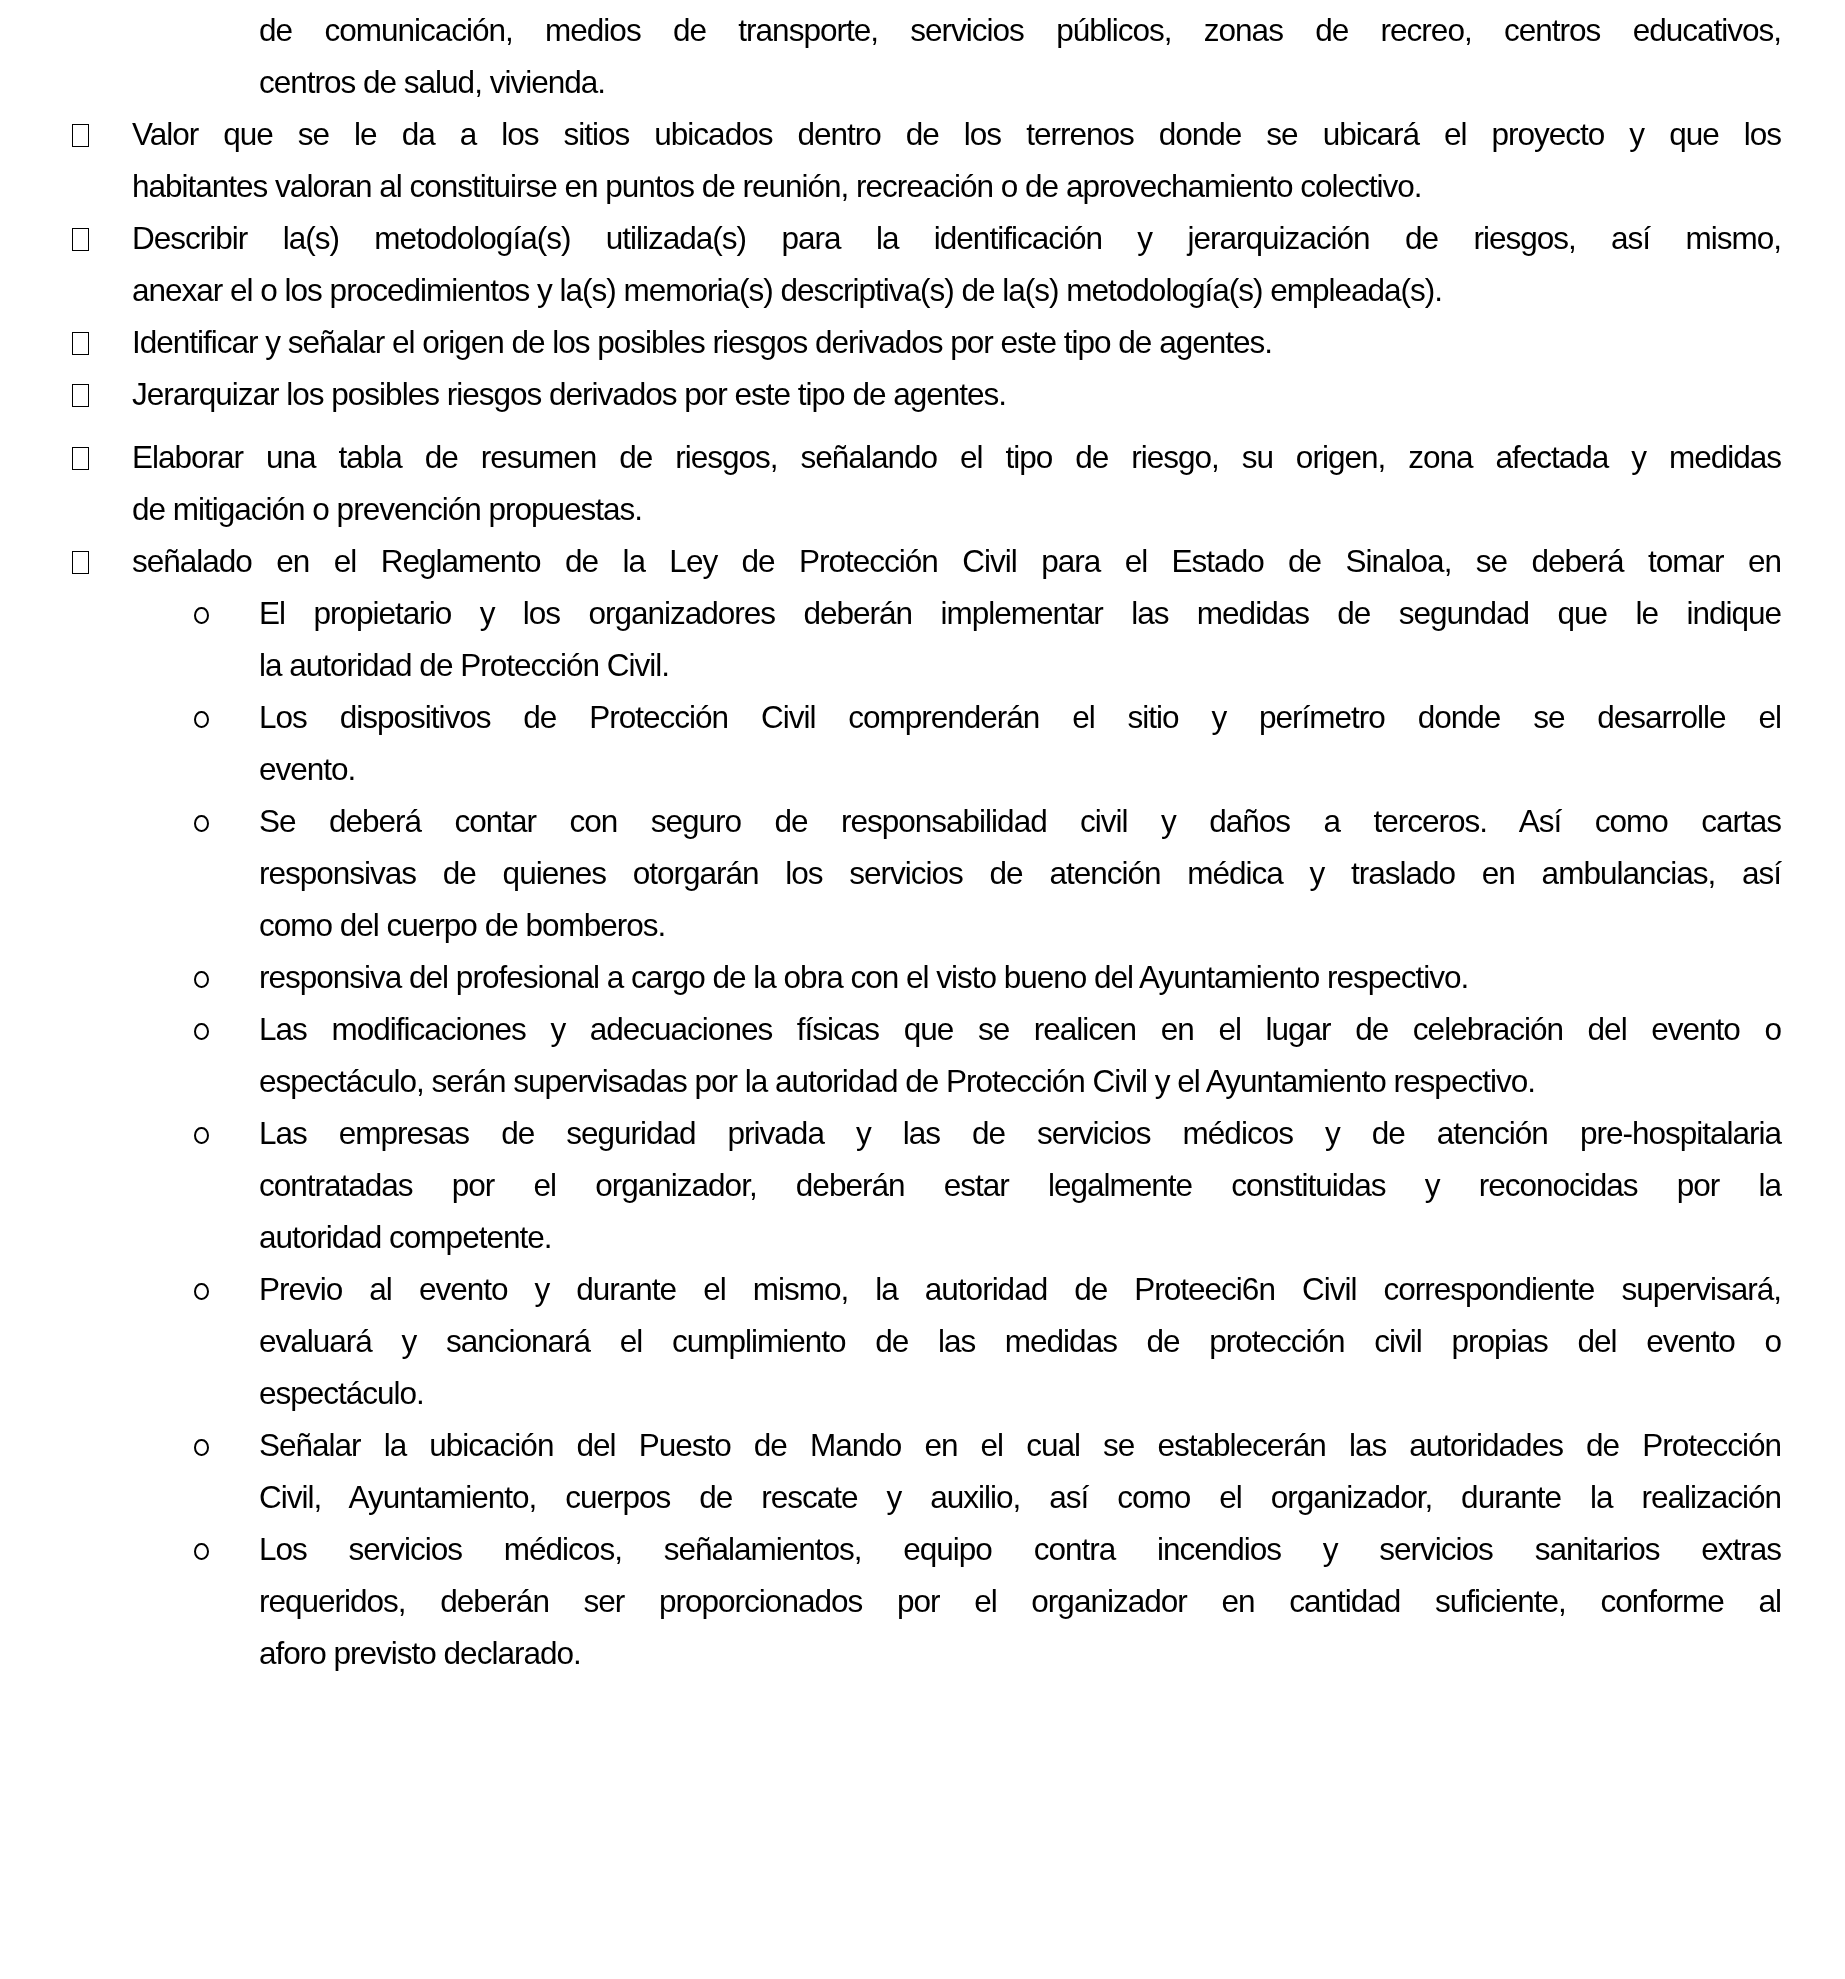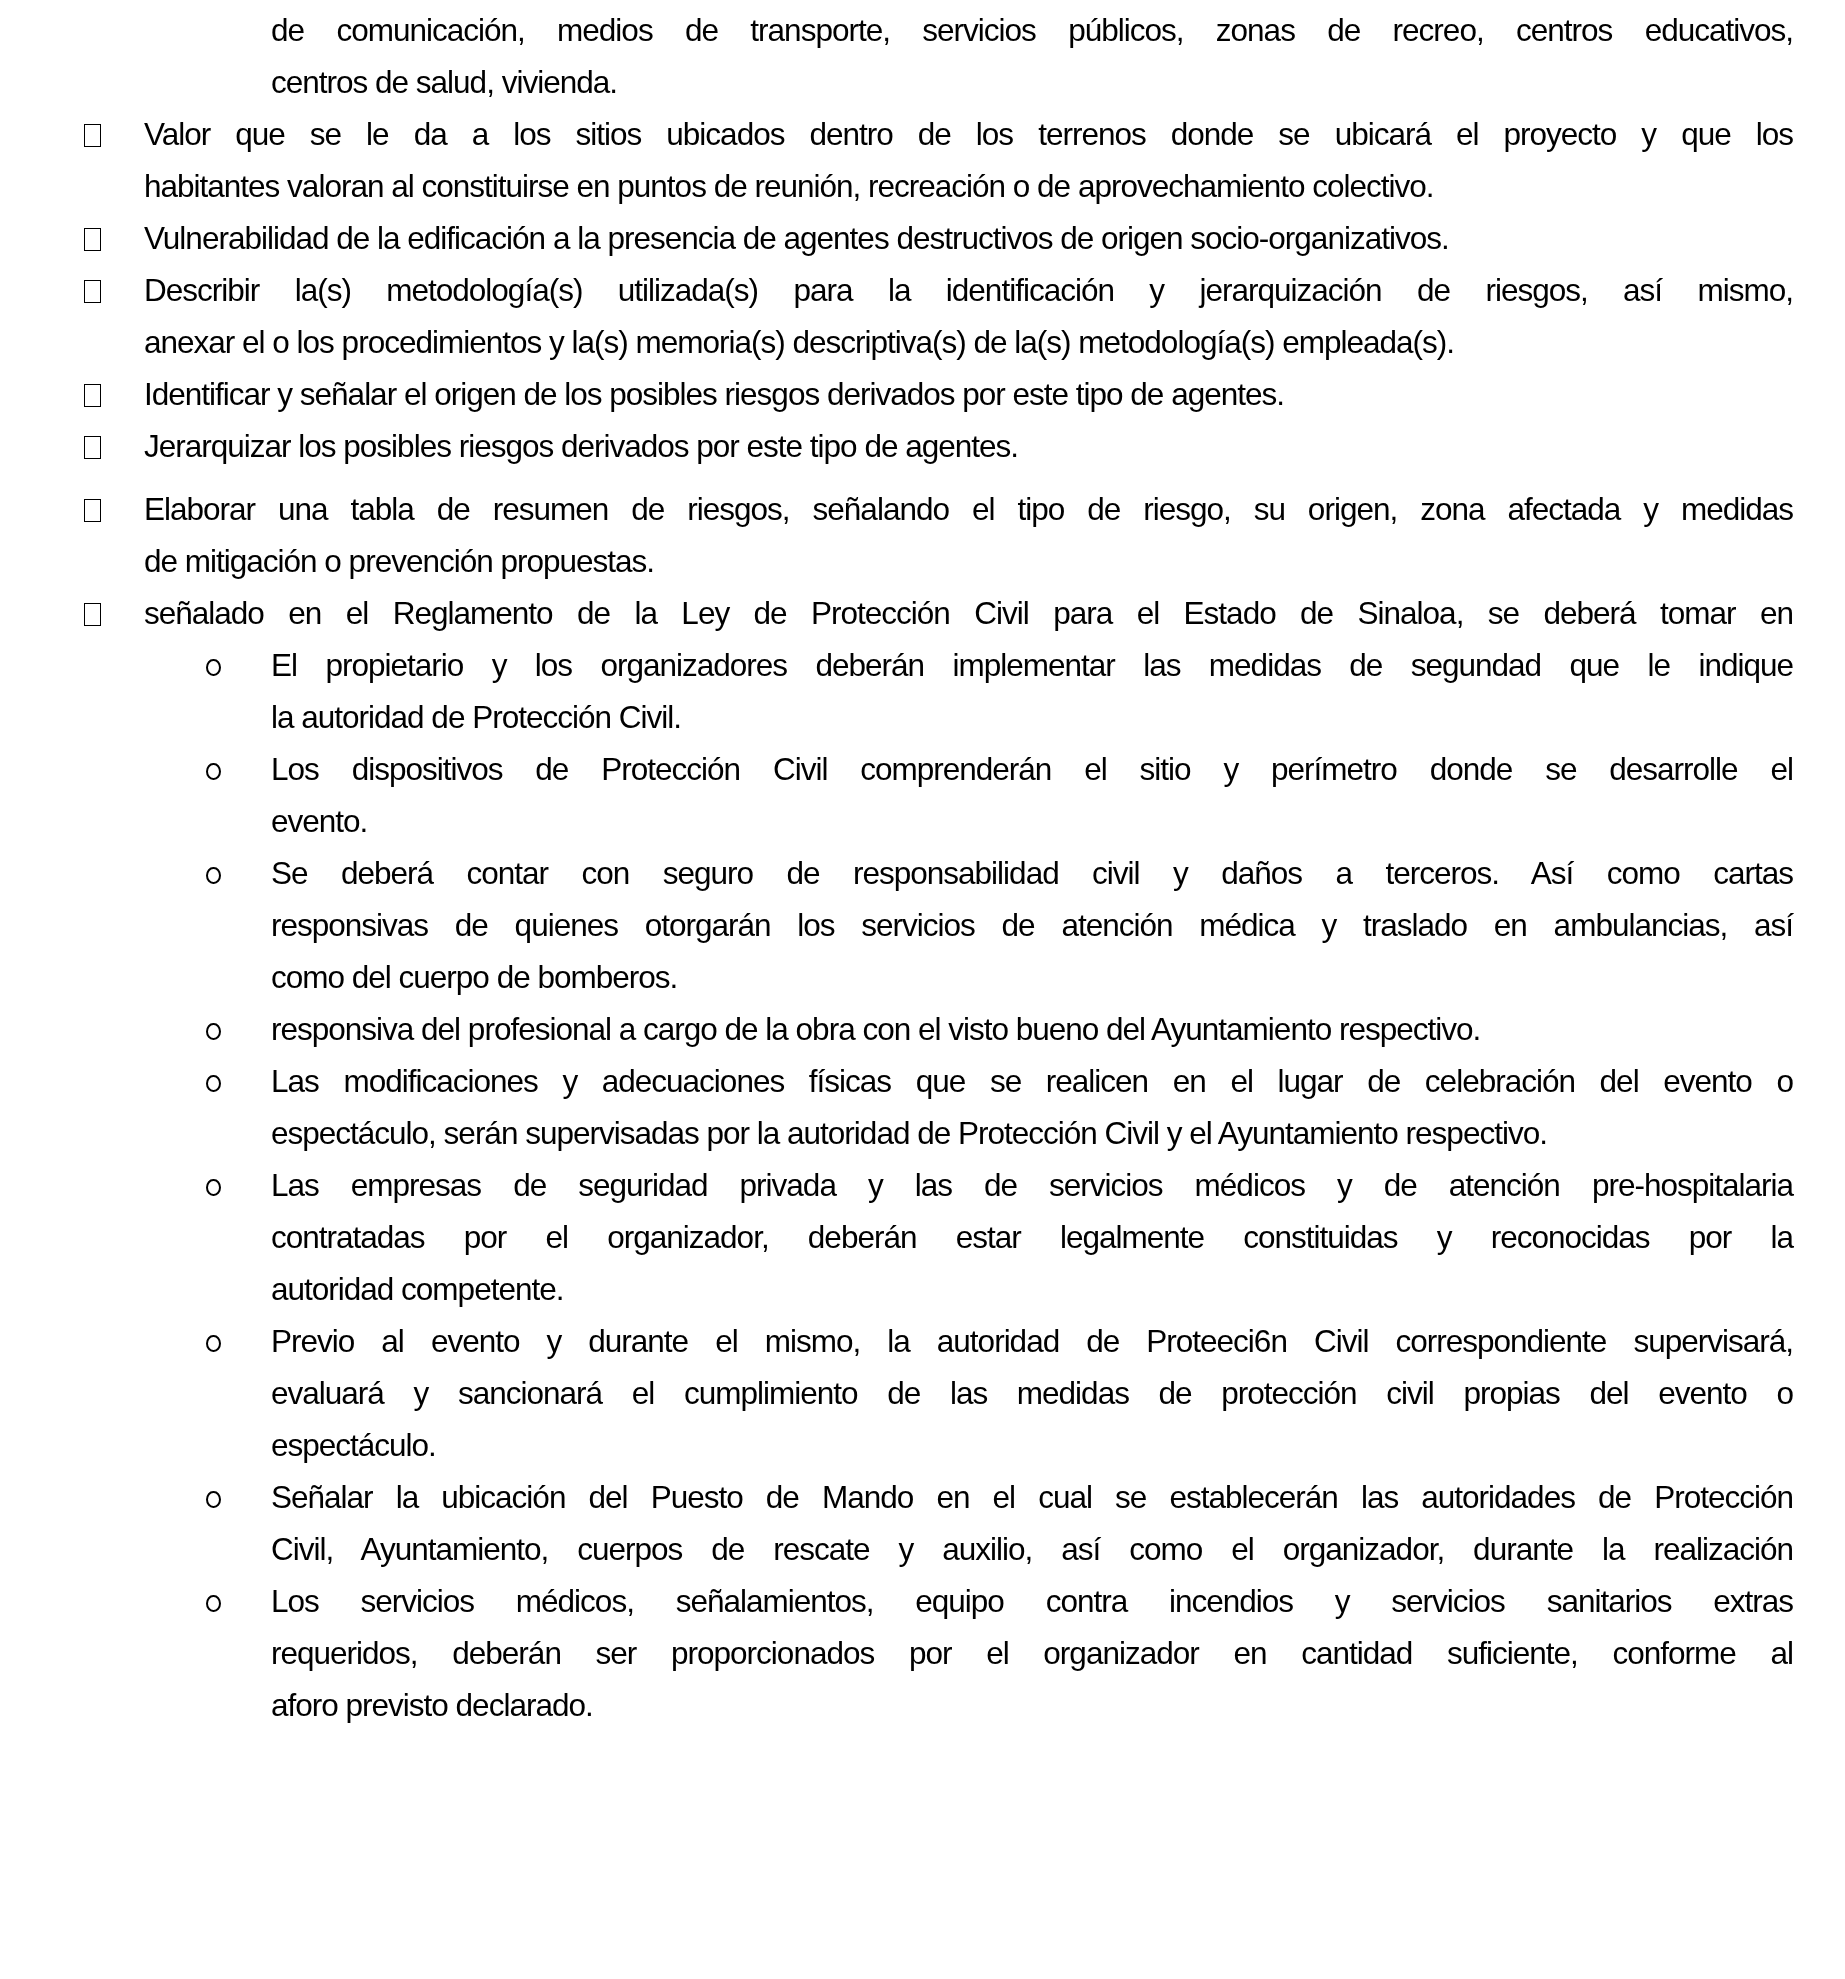--- a/index.html
+++ b/index.html
@@ -1,18 +1,18 @@
 <!DOCTYPE html>
 <html style="font-size:13.6px"><head>
 <meta charset="utf-8">
 <style>
   html, body { margin: 0; padding: 0; background: #ffffff; }
   body { width: 1846px; height: 1980px; overflow: hidden; position: relative; }
   .page {
-    position: absolute; left: 16px; top: 4.3px; width: 1753px;
+    position: absolute; left: 4px; top: 4.3px; width: 1753px;
     font-family: "Liberation Sans", sans-serif;
     font-size: 31.5px; color: #000000;
     line-height: 52px;
   }
   .item { position: relative; }
   .lvl0 { margin-left: 128px; width: 1649px; }
   .lvl1 { margin-left: 255px; width: 1522px; }
   .cont { margin-left: 255px; width: 1522px; }
   .line {
     display: block; white-space: nowrap; height: 52px;
@@ -37,24 +37,20 @@
     <span class="line" style="display: block;">de comunicación, medios de transporte, servicios públicos, zonas de recreo, centros educativos,</span>
     <span class="line last" style="display: block;">centros de salud, vivienda.</span>
   </div>
 
   <div class="item lvl0">
     <span class="box"></span>
     <span class="line" style="display: block;">Valor que se le da a los sitios ubicados dentro de los terrenos donde se ubicará el proyecto y que los</span>
     <span class="line last" style="display: block;">habitantes valoran al constituirse en puntos de reunión, recreación o de aprovechamiento colectivo.</span>
   </div>
 
-  <div class="item lvl0">
-    <span class="box"></span>
-    <span class="line last" style="display: block;">Vulnerabilidad de la edificación a la presencia de agentes destructivos de origen socio-organizativos.</span>
-  </div>
 
   <div class="item lvl0">
     <span class="box"></span>
     <span class="line" style="display: block;">Describir la(s) metodología(s) utilizada(s) para la identificación y jerarquización de riesgos, así mismo,</span>
     <span class="line last" style="display: block;">anexar el o los procedimientos y la(s) memoria(s) descriptiva(s) de la(s) metodología(s) empleada(s).</span>
   </div>
 
   <div class="item lvl0">
     <span class="box"></span>
     <span class="line last" style="display: block;">Identificar y señalar el origen de los posibles riesgos derivados por este tipo de agentes.</span>

